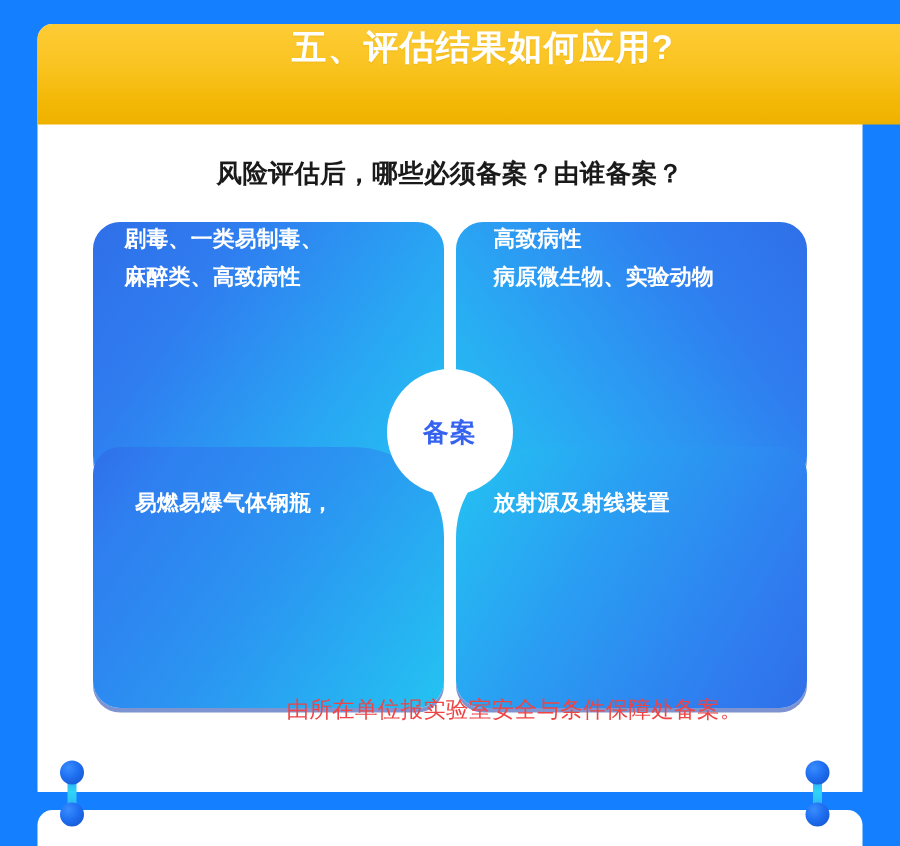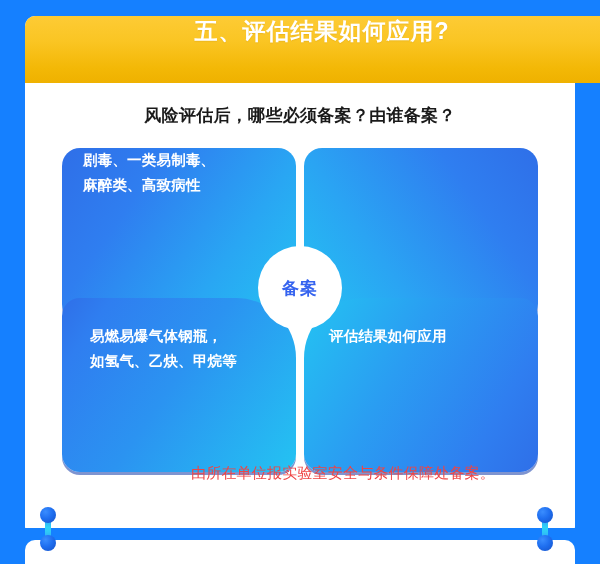--- a/index.html
+++ b/index.html
@@ -234,33 +234,34 @@
 
       <div class="quad quad-tl">
         <div class="quad-text">
           <div>剧毒、一类易制毒、</div>
           <div>麻醉类、高致病性</div>
         </div>
       </div>
 
       <div class="quad quad-tr">
         <div class="quad-text">
+          <div>高致病性</div>
+          <div>病原微生物、实验动物</div>
         </div>
       </div>
 
       <div class="quad quad-bl">
         <div class="quad-text">
           <div>易燃易爆气体钢瓶，</div>
-          <div>如氢气、乙炔、甲烷等</div>
         </div>
       </div>
 
       <div class="quad quad-br">
         <div class="quad-text">
-          <div>评估结果如何应用</div>
+          <div>放射源及射线装置</div>
         </div>
       </div>
 
       <div class="center-circle">
         <div class="center-label">备案</div>
       </div>
 
     </div>
 
     <div class="footnote">由所在单位报实验室安全与条件保障处备案。</div>

